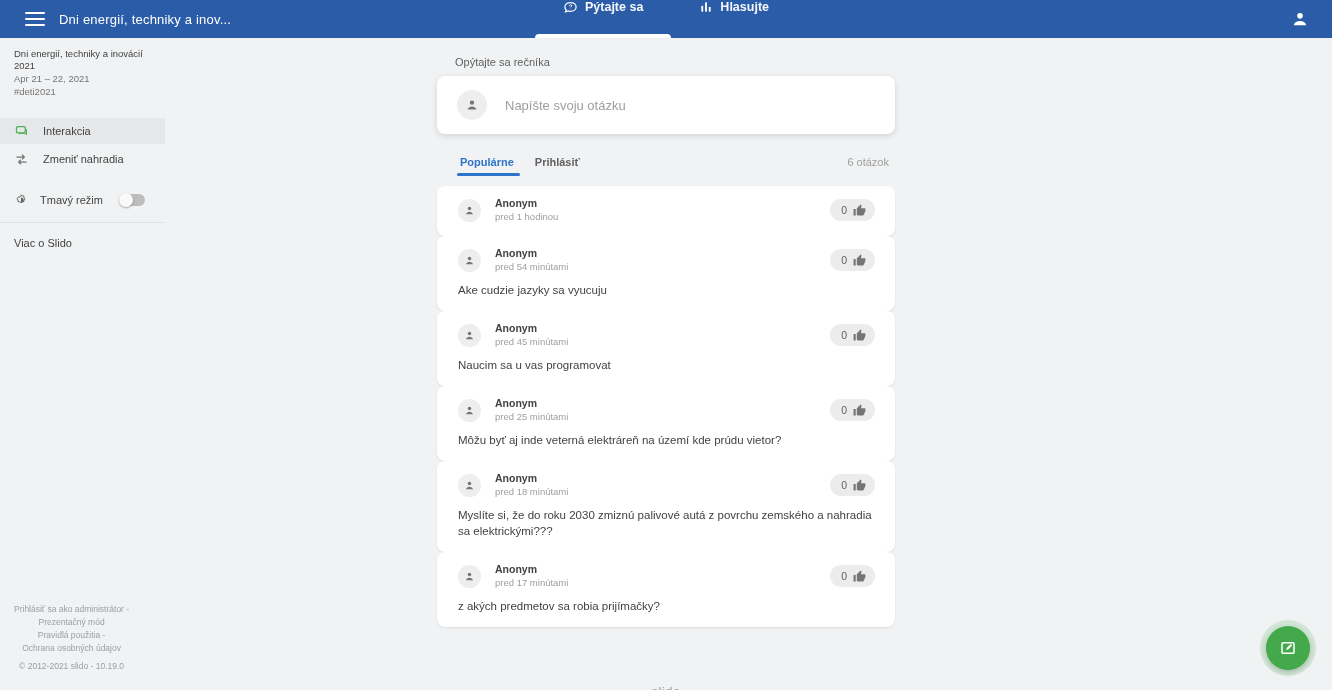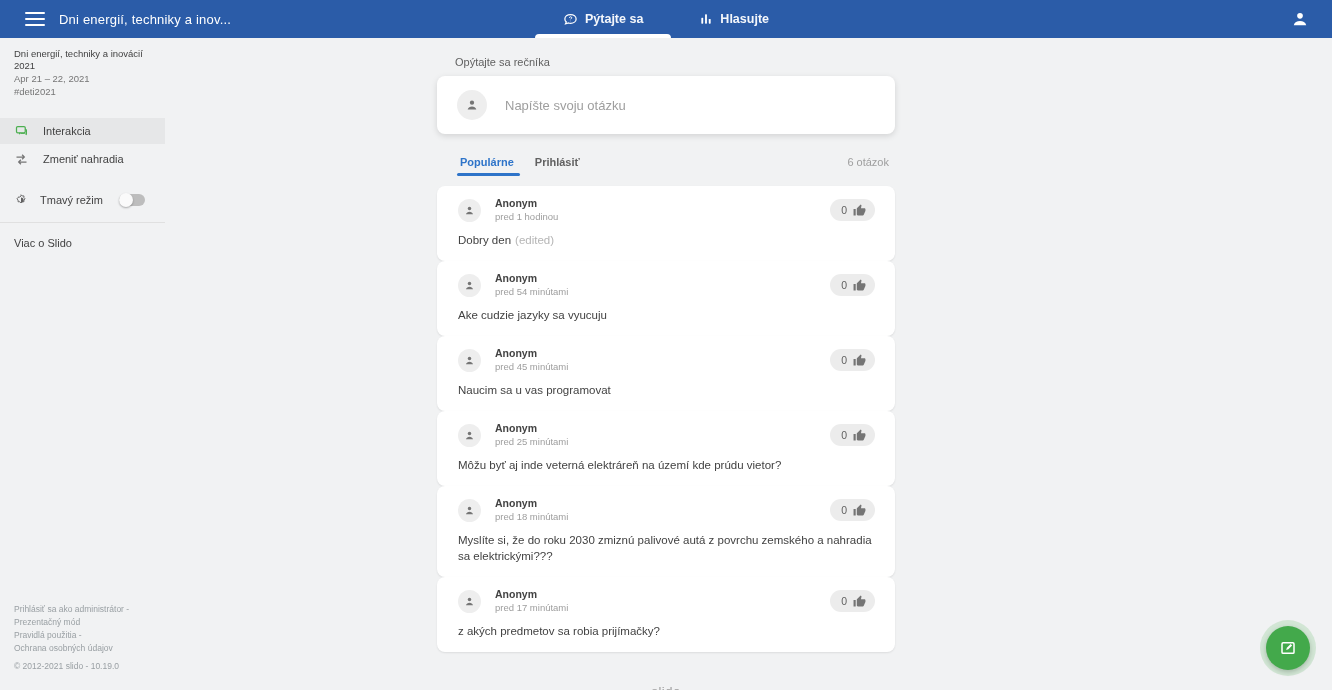--- a/index.html
+++ b/index.html
@@ -16,21 +16,21 @@
   .header {
     position:absolute; top:0; left:0; right:0; height:38px;
     background:#2b5ca8; display:flex; align-items:center;
     color:#fff; z-index:20;
   }
   .hamburger { width:20px; height:14px; margin-left:25px; display:flex; flex-direction:column; justify-content:space-between; cursor:pointer; }
   .hamburger span { display:block; height:2px; background:#fff; border-radius:1px; }
   .header-title { margin-left:14px; font-size:13px; font-weight:400; letter-spacing:.2px; white-space:nowrap; }
   .header-tabs { position:absolute; left:50%; transform:translateX(-50%); top:0; height:38px; display:flex; }
   .h-tab {
-    position:relative; height:38px; display:flex; align-items:center; gap:7px;
+    position:relative; height:38px; display:flex; align-items:flex-start; gap:7px;
     padding:0 28px; font-size:12.5px; font-weight:700; color:rgba(255,255,255,.95); cursor:pointer;
   }
   .h-tab .t-icon { display:flex; align-items:center; }
   .h-tab.active::after {
     content:""; position:absolute; left:0; right:0; bottom:0; height:4px;
     background:#fff; border-radius:4px 4px 0 0;
   }
   .account-icon { position:absolute; right:22px; top:9px; cursor:pointer; display:flex; }
 
   
@@ -46,21 +46,21 @@
     display:flex; align-items:center; gap:14px; height:26px; padding:0 14px;
     font-size:11px; color:#424242; cursor:pointer;
   }
   .nav-item.active { background:#e6e7e8; }
   .nav-item + .nav-item { margin-top:2px; }
   .darkmode-row { display:flex; align-items:center; gap:12px; height:24px; padding:0 14px; margin-top:16px; font-size:11px; color:#424242; }
   .toggle { width:26px; height:12px; background:#bdbdbd; border-radius:7px; position:relative; margin-left:4px; cursor:pointer; }
   .toggle .knob { position:absolute; left:0px; top:-1px; width:14px; height:14px; background:#fafafa; border-radius:50%; box-shadow:0 1px 2px rgba(0,0,0,.3); }
   .side-divider { height:1px; background:#e0e0e0; margin:10px 0 0 0; }
   .about-link { padding:14px 14px; font-size:11px; color:#424242; cursor:pointer; }
-  .side-footer { position:absolute; left:14px; bottom:12px; font-size:8.5px; color:#9aa0a4; line-height:13px; }
+  .side-footer { position:absolute; left:14px; bottom:12px; font-size:8.5px; color:#9aa0a4; line-height:13px;text-align:center; }
   .side-footer .f-link { cursor:pointer; }
   .side-footer .copyright { margin-top:5px; }
 
   
   .main-col {
     position:absolute; top:38px; left:50%; transform:translateX(-50%);
     width:458px;
   }
   .ask-label { margin:18px 0 8px 18px; font-size:11px; color:#616161; }
   .ask-card {
@@ -243,23 +243,20 @@
           </div>
           <div class="like-btn">
             <span class="like-count">0</span>
             <span class="icon">
               <svg width="13" height="13" viewBox="0 0 24 24" fill="#757575">
                 <path d="M1 21h4V9H1v12zM23 10c0-1.1-.9-2-2-2h-6.31l.95-4.57.03-.32c0-.41-.17-.79-.44-1.06L14.17 1 7.59 7.59C7.22 7.95 7 8.45 7 9v10c0 1.1.9 2 2 2h9c.83 0 1.54-.5 1.84-1.22l3.02-7.05c.09-.23.14-.47.14-.73v-1z"></path>
               </svg>
             </span>
           </div>
         </div>
-        <div class="q-text">
-          <span>Dobry den</span><span class="q-edited">(edited)</span>
-        </div>
       </div>
 
       <div class="question-card">
         <div class="q-top">
           <span class="avatar small">
             <svg width="13" height="13" viewBox="0 0 24 24" fill="#757575">
               <circle cx="12" cy="8.5" r="3.2"></circle>
               <path d="M5.5 18.8c.7-3 3.6-4.6 6.5-4.6s5.8 1.6 6.5 4.6H5.5z"></path>
             </svg>
           </span>

